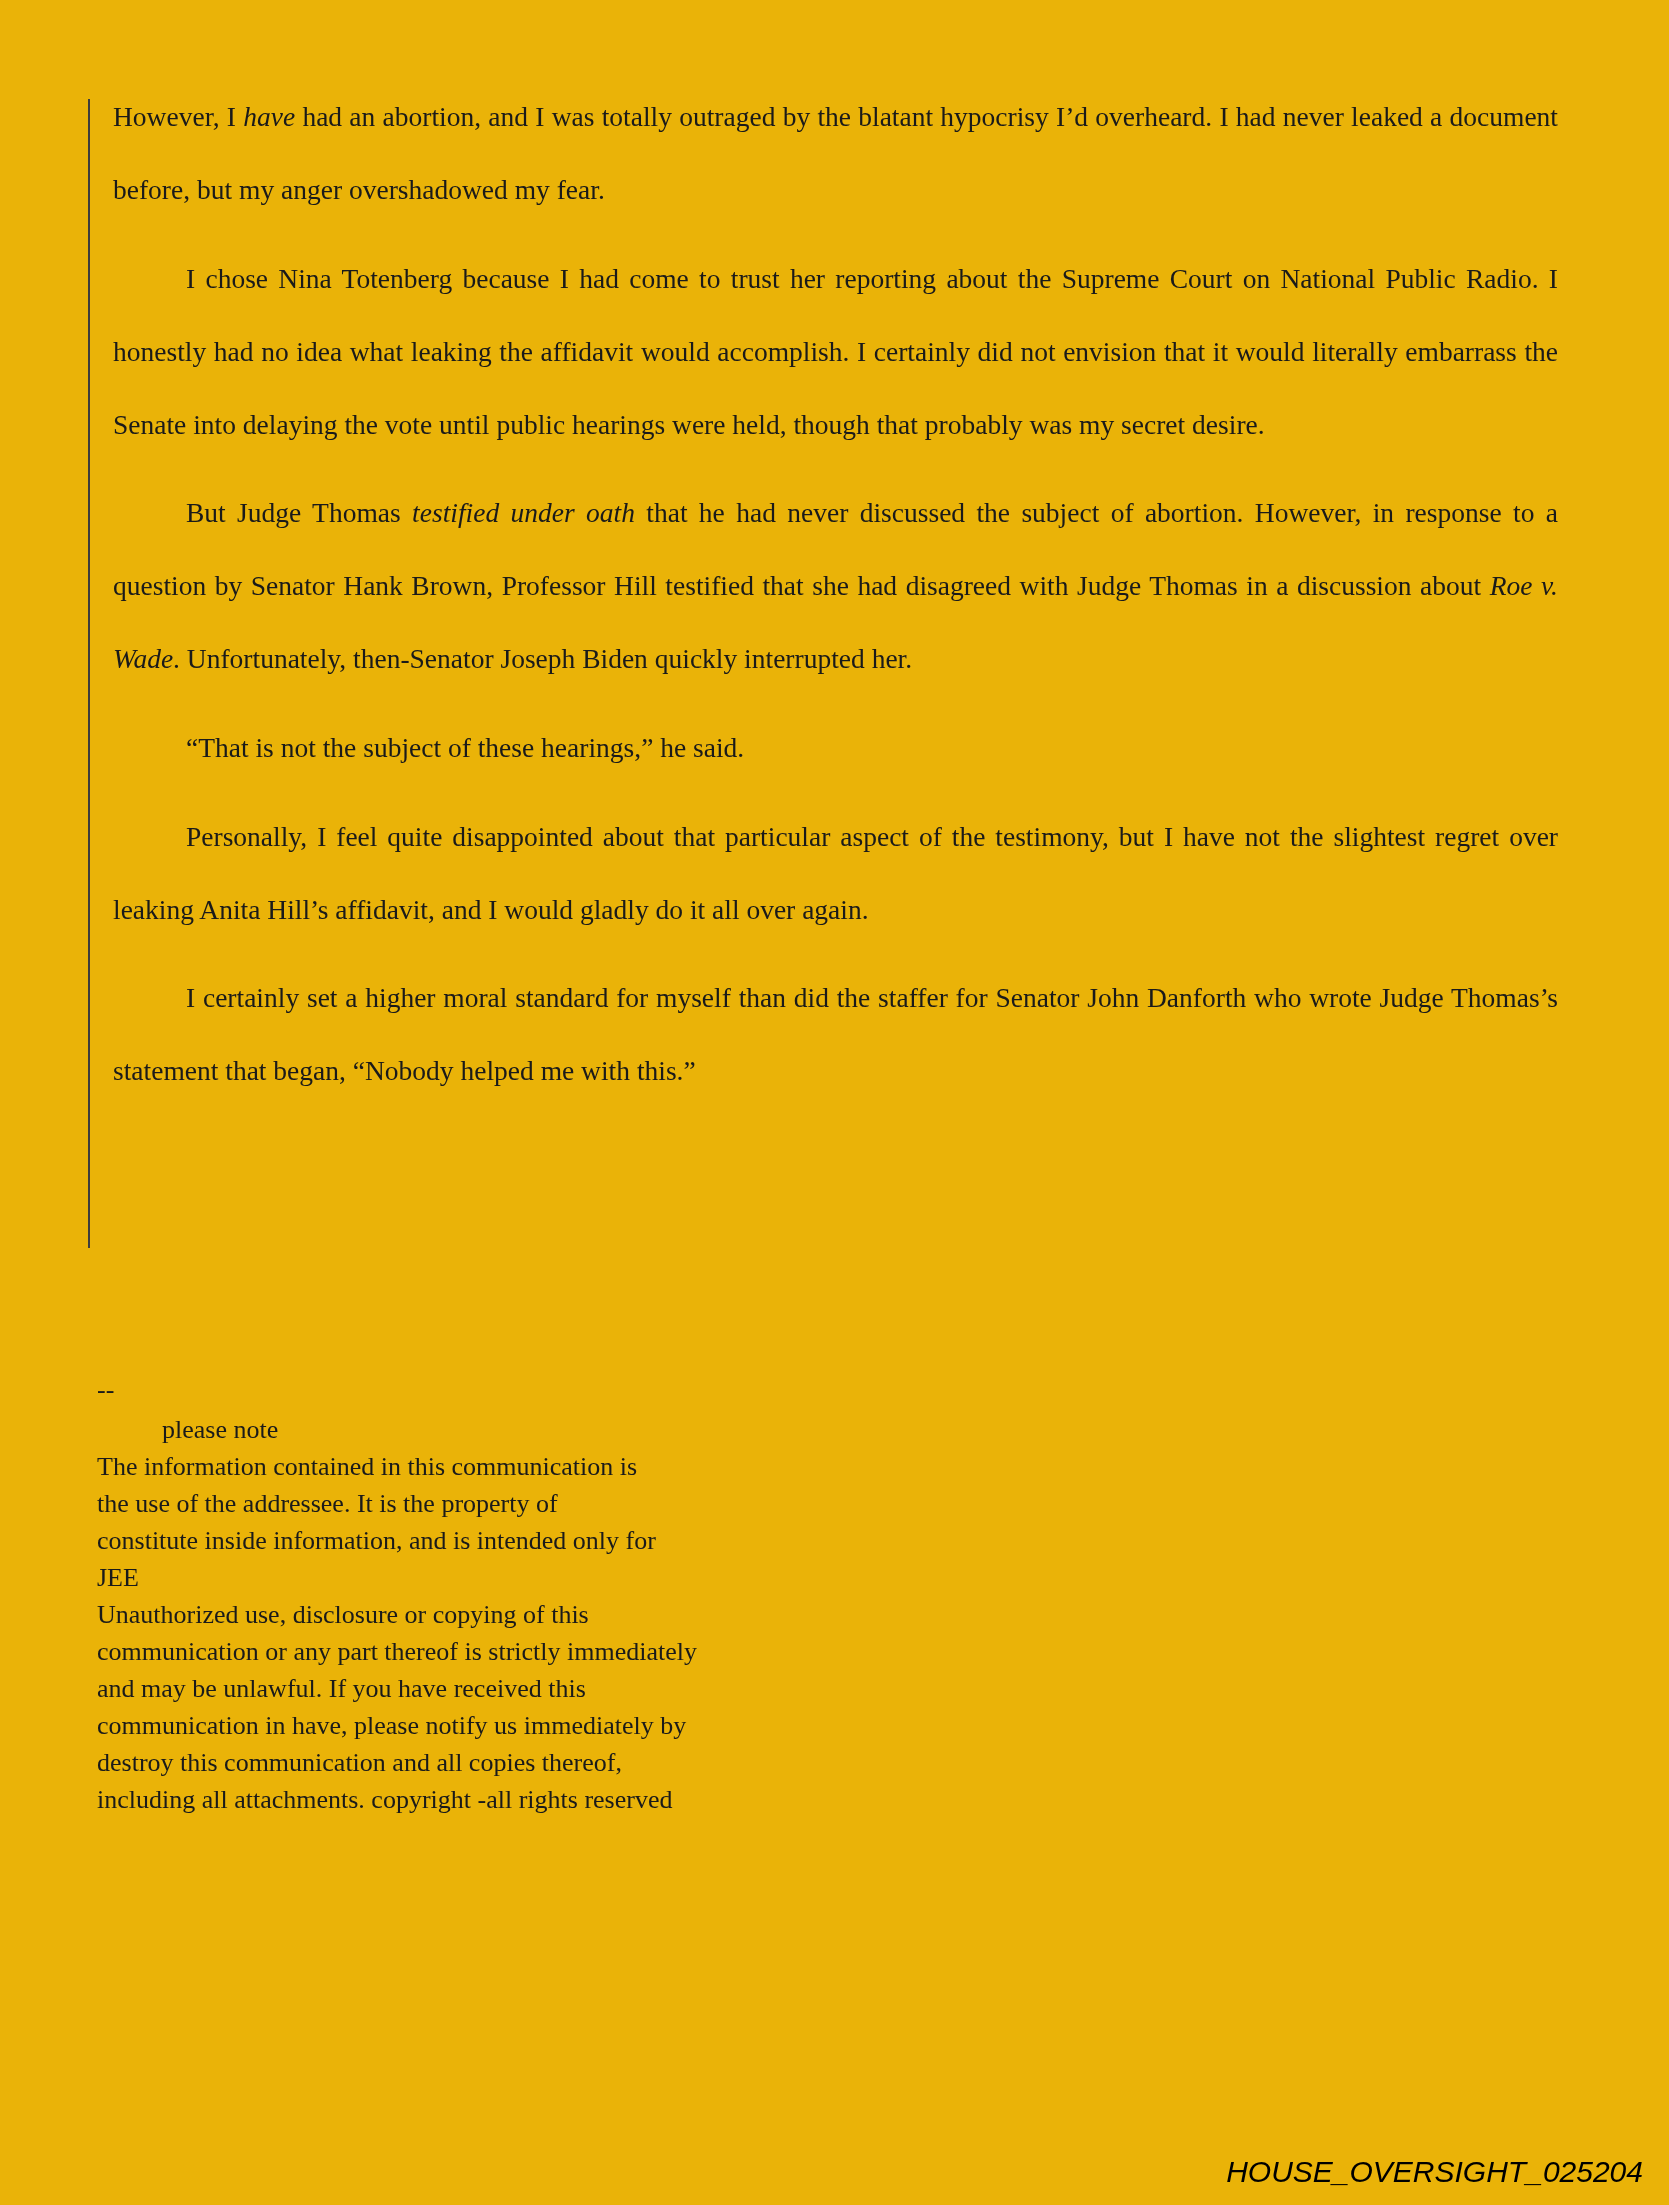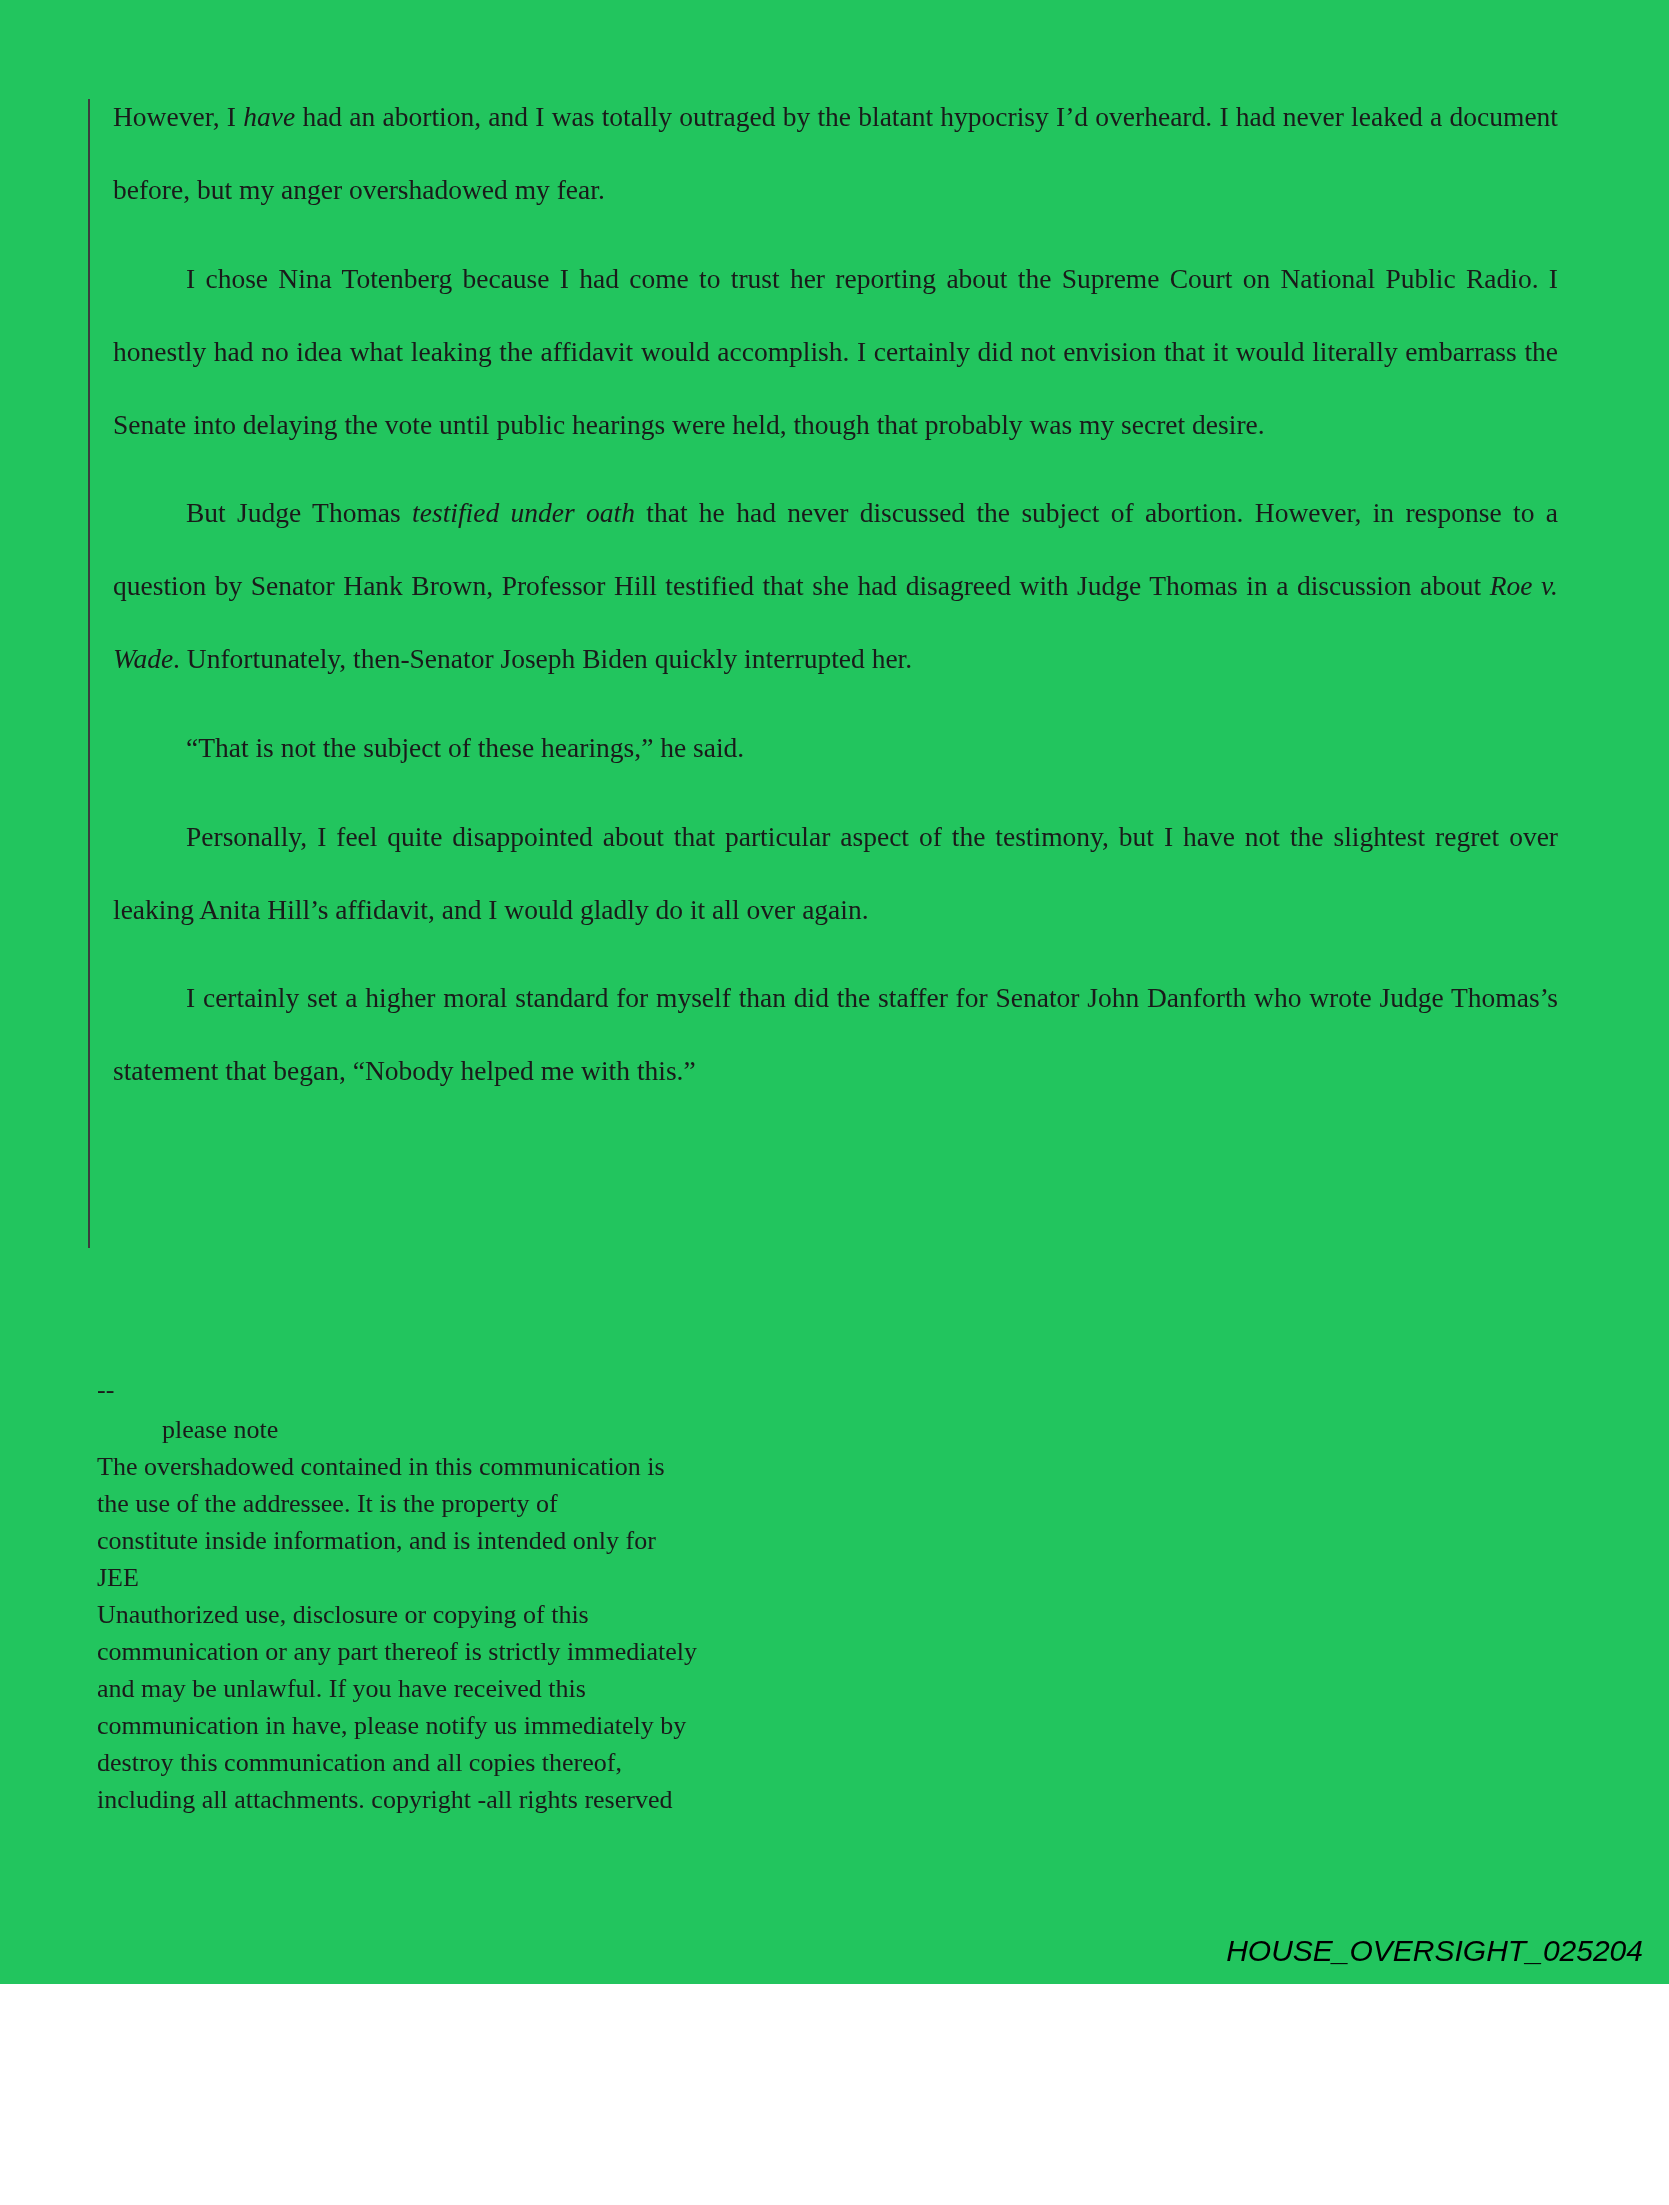--- a/index.html
+++ b/index.html
@@ -3,22 +3,22 @@
 <meta charset="utf-8">
 <style>
   html, body {
     margin: 0;
     padding: 0;
     background: #ffffff;
   }
   .page {
     position: relative;
     width: 1669px;
-    height: 1984px;
-    background: #22c55e;
+    height: 2205px;
+    background: #eab308;
     overflow: hidden;
     font-family: "Liberation Serif", serif;
     color: #1a1a1a;
   }
   .quote-bar {
     position: absolute;
     left: 88px;
     top: 99px;
     width: 2px;
     height: 1149px;
@@ -88,21 +88,21 @@
     <p class="indent">“That is not the subject of these hearings,” he said.</p>
 
     <p class="indent">Personally, I feel quite disappointed about that particular aspect of the testimony, but I have not the slightest regret over leaking Anita Hill’s affidavit, and I would gladly do it all over again.</p>
 
     <p class="indent">I certainly set a higher moral standard for myself than did the staffer for Senator John Danforth who wrote Judge Thomas’s statement that began, “Nobody helped me with this.”</p>
   </div>
 
   <div class="signature">
     <div class="sig-dashes">--</div>
     <div class="sig-note">please note</div>
-    <div>The overshadowed contained in this communication is</div>
+    <div>The information contained in this communication is</div>
     <div>the use of the addressee. It is the property of</div>
     <div>constitute inside information, and is intended only for</div>
     <div>JEE</div>
     <div>Unauthorized use, disclosure or copying of this</div>
     <div>communication or any part thereof is strictly immediately</div>
     <div>and may be unlawful. If you have received this</div>
     <div>communication in have, please notify us immediately by</div>
     <div>destroy this communication and all copies thereof,</div>
     <div>including all attachments. copyright -all rights reserved</div>
   </div>

